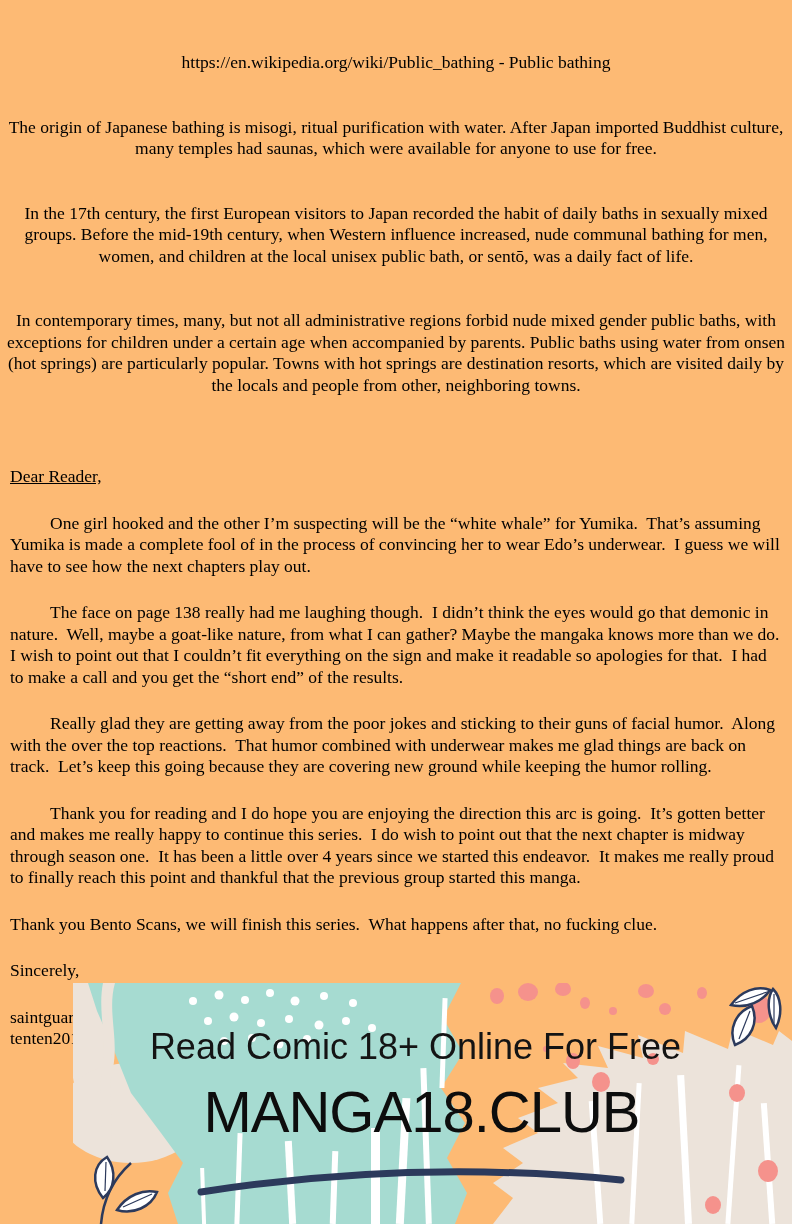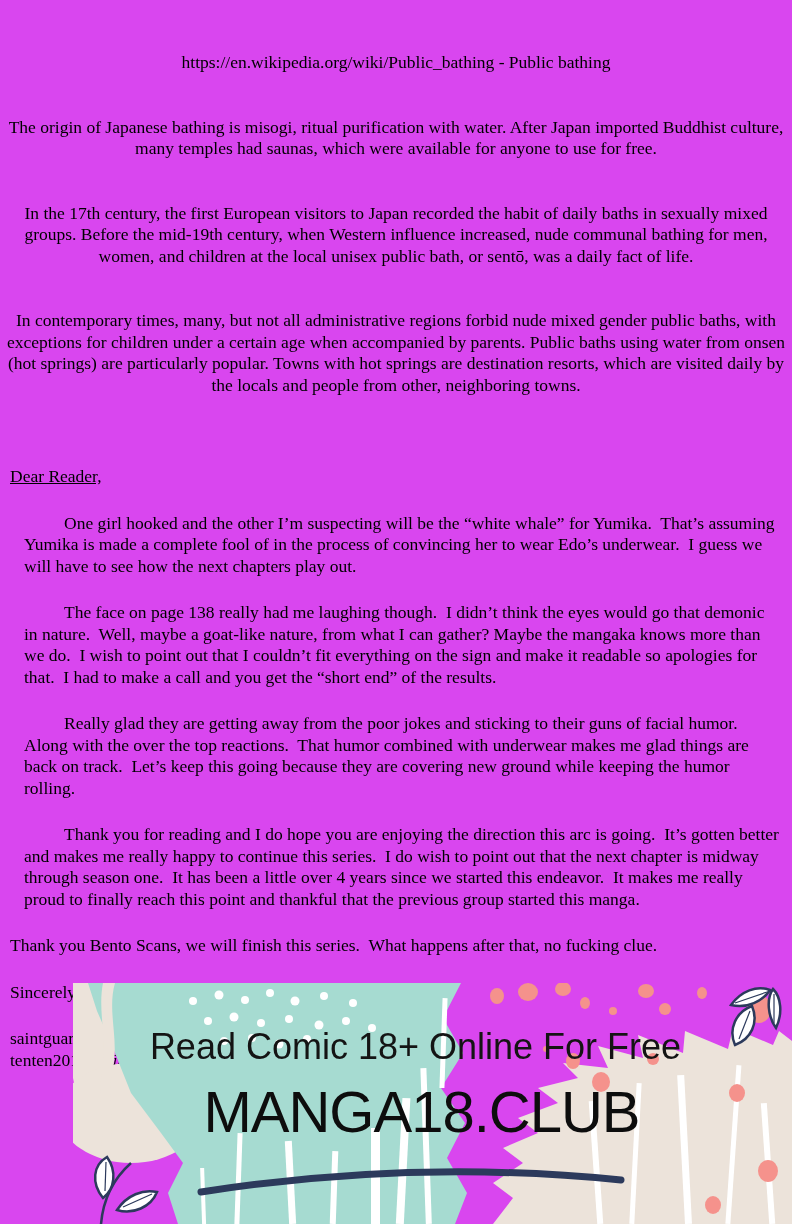--- a/index.html
+++ b/index.html
@@ -1,24 +1,24 @@
 <!DOCTYPE html>
 <html><head>
 <meta charset="utf-8">
 <style>
   html,body{margin:0;padding:0;background:#fff;}
-  .page{position:relative;width:792px;height:1224px;background:#d946ef;overflow:hidden;
+  .page{position:relative;width:792px;height:1224px;background:#fdba74;overflow:hidden;
         font-family:"Liberation Serif",serif;color:#000;}
   
   .doc{position:absolute;top:0;left:0;width:792px;}
   .wiki{margin:9px 6px 0 6px;text-align:center;font-size:17.5px;line-height:21.5px;white-space:pre-wrap;}
   .wiki p{margin:0;}
   .letter{margin:0 10px;font-size:17.5px;line-height:21.5px;}
   .letter p{margin:25px 0 0 0;white-space:pre-wrap;}
-  .letter p.indent{text-indent:40px;margin-left:14px;}
+  .letter p.indent{text-indent:40px;}
   .letter .salutation{margin-top:27px;text-decoration:underline;}
   .sigblock p{margin:0;}
   .sigblock{margin-top:25px;}
   
   .banner{position:absolute;left:0;top:983px;width:792px;height:241px;cursor:pointer;}
   .banner svg{position:absolute;left:73px;top:0;}
   .banner-text{position:absolute;left:73px;top:0;width:719px;height:241px;
                font-family:"Liberation Sans",sans-serif;text-align:center;}
   .tagline{position:absolute;top:43px;left:0;right:34px;font-size:36px;font-weight:400;
            color:#141414;letter-spacing:0;}

